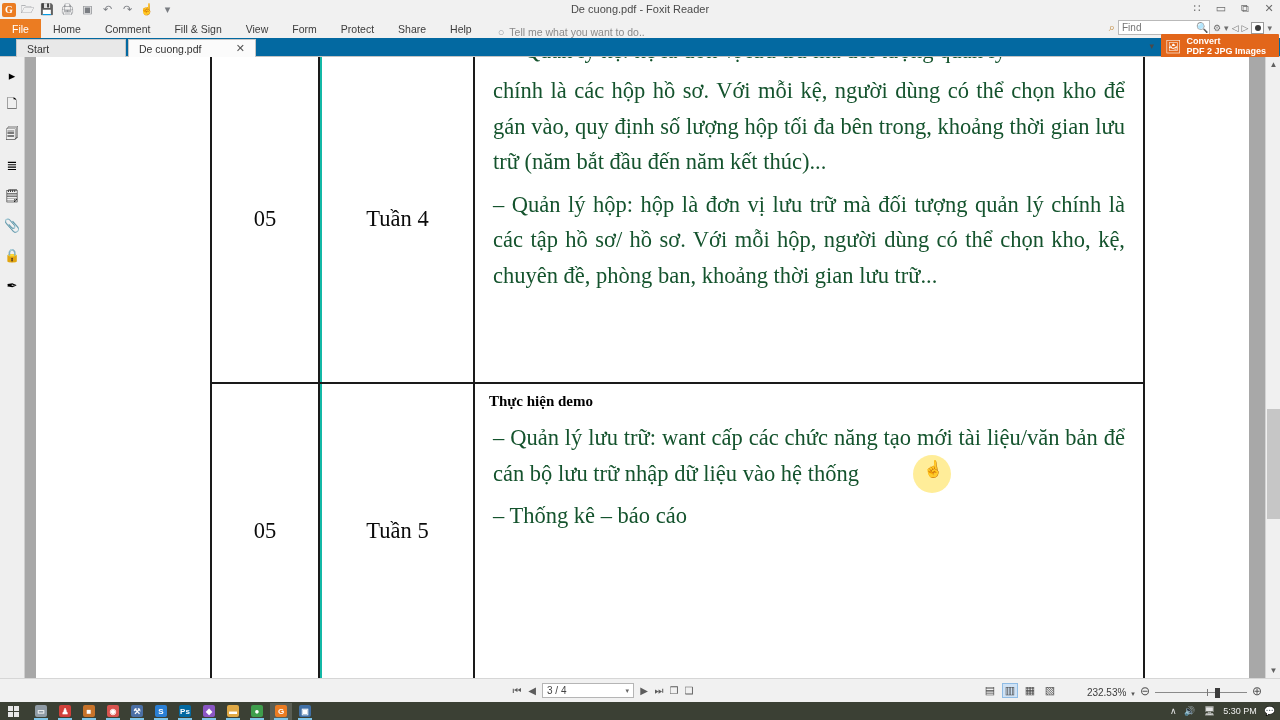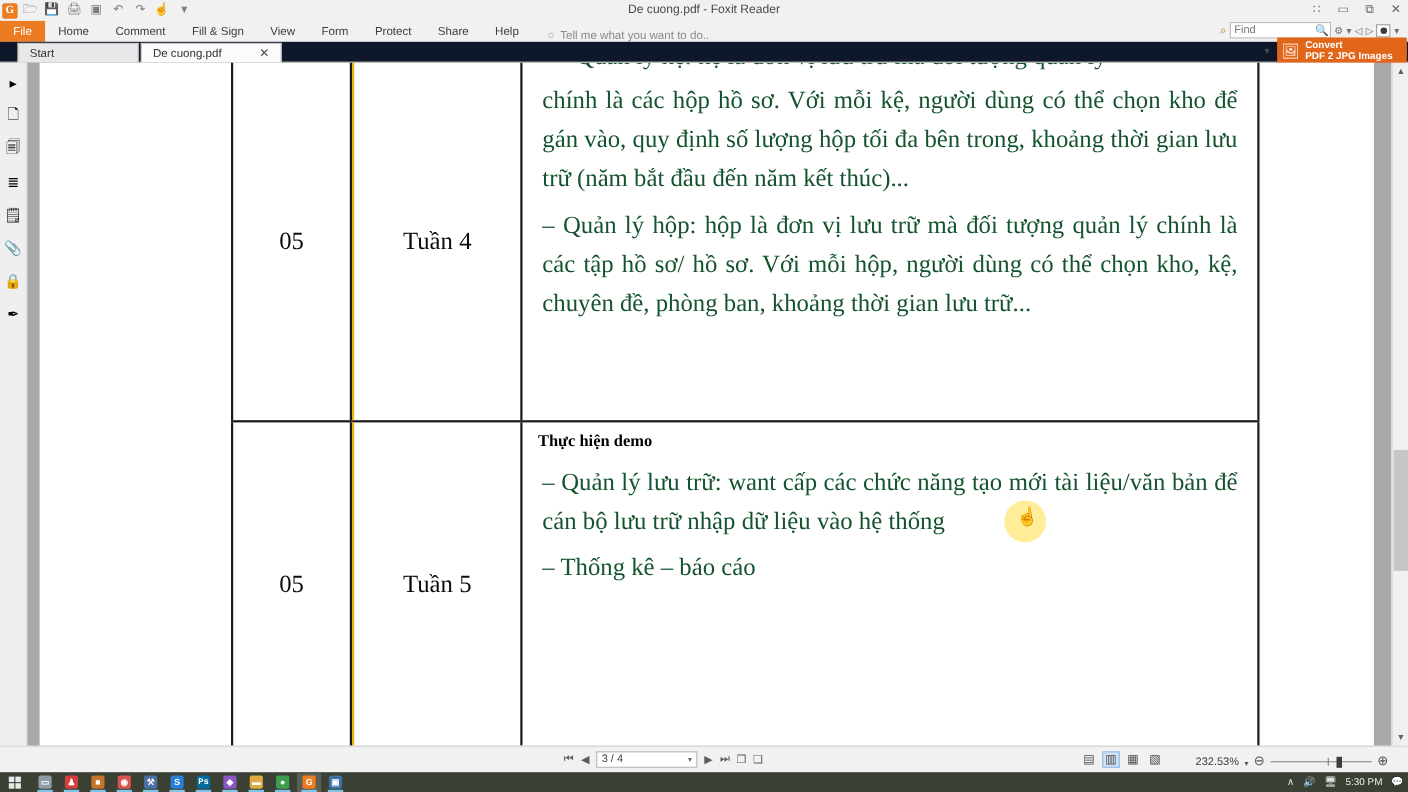--- a/index.html
+++ b/index.html
@@ -63,21 +63,21 @@
   .find-ctl { font-size: 9px; color: #6f6f6f; }
   .avatar-chip { width: 13px; height: 12px; background: #fff; border: 1px solid #9b9b9b; position: relative; }
   .avatar-chip:after {
     content: ""; position: absolute; left: 3px; top: 2px; width: 6px; height: 6px;
     border-radius: 50%; background: #3b3b3b;
   }
 
   
   .tabstrip {
     position: absolute; top: 38px; left: 0; width: 1280px; height: 19px;
-    background: #0f172a; border-bottom: 1px solid #c3c3c3;
+    background: #0369a1; border-bottom: 1px solid #c3c3c3;
   }
   .doctab {
     position: absolute; top: 1px; height: 18px; background: #efefef;
     border: 1px solid #c6c6c6; border-bottom: none;
     display: flex; align-items: center; font-size: 10.5px; color: #333;
     padding: 0 10px; transform: skewX(0deg);
   }
   .doctab.start { left: 16px; width: 110px; background: #e8e8e8; }
   .doctab.active { left: 128px; width: 128px; background: #fbfbfb; }
   .doctab .x { margin-left: auto; font-size: 11px; color: #555; }
@@ -99,21 +99,21 @@
     position: absolute; left: 11px; top: -2px; width: 1213px; height: 625px;
     background: #fff;
   }
 
   
   .tbl { position: absolute; left: 174px; top: 0px; width: 935px; }
   .trow { display: flex; }
   .cell { border-left: 2px solid #1a1a1a; border-right: 2px solid #1a1a1a; }
   .c-no { width: 110px; display: flex; align-items: center; justify-content: center; }
   .c-wk { width: 155px; display: flex; align-items: center; justify-content: center;
-          border-left: 2px solid #eab308; border-right: 2px solid #1a1a1a; }
+          border-left: 2px solid #14b8a6; border-right: 2px solid #1a1a1a; }
   .c-txt { width: 670px; padding: 2px 14px 6px 14px; border-right: 2px solid #1a1a1a; }
   .serif {
     font-family: "Liberation Serif", "DejaVu Serif", serif;
     color: #0b0b0b;
   }
   .c-no .serif, .c-wk .serif { font-size: 22.5px; }
   .para {
     font-family: "Liberation Serif", "DejaVu Serif", serif;
     font-size: 22.5px; line-height: 35.6px; color: #14532d;
     text-align: justify; text-justify: inter-word; margin: 4px;
@@ -410,21 +410,21 @@
         </div>
         <div class="tb-app">
           <span class="sq" style="background: rgb(74, 111, 165);">⚒</span>
           <span class="uline"></span>
         </div>
         <div class="tb-app">
           <span class="sq" style="background: rgb(42, 127, 212);">S</span>
           <span class="uline"></span>
         </div>
         <div class="tb-app">
-          <span class="sq" style="background: #0369a1; font-family: Liberation Mono, monospace;">Ps</span>
+          <span class="sq" style="background: #0369a1;">Ps</span>
           <span class="uline"></span>
         </div>
         <div class="tb-app">
           <span class="sq" style="background: rgb(138, 86, 196);">◆</span>
           <span class="uline"></span>
         </div>
         <div class="tb-app">
           <span class="sq" style="background: rgb(224, 169, 69);">▬</span>
           <span class="uline"></span>
         </div>

